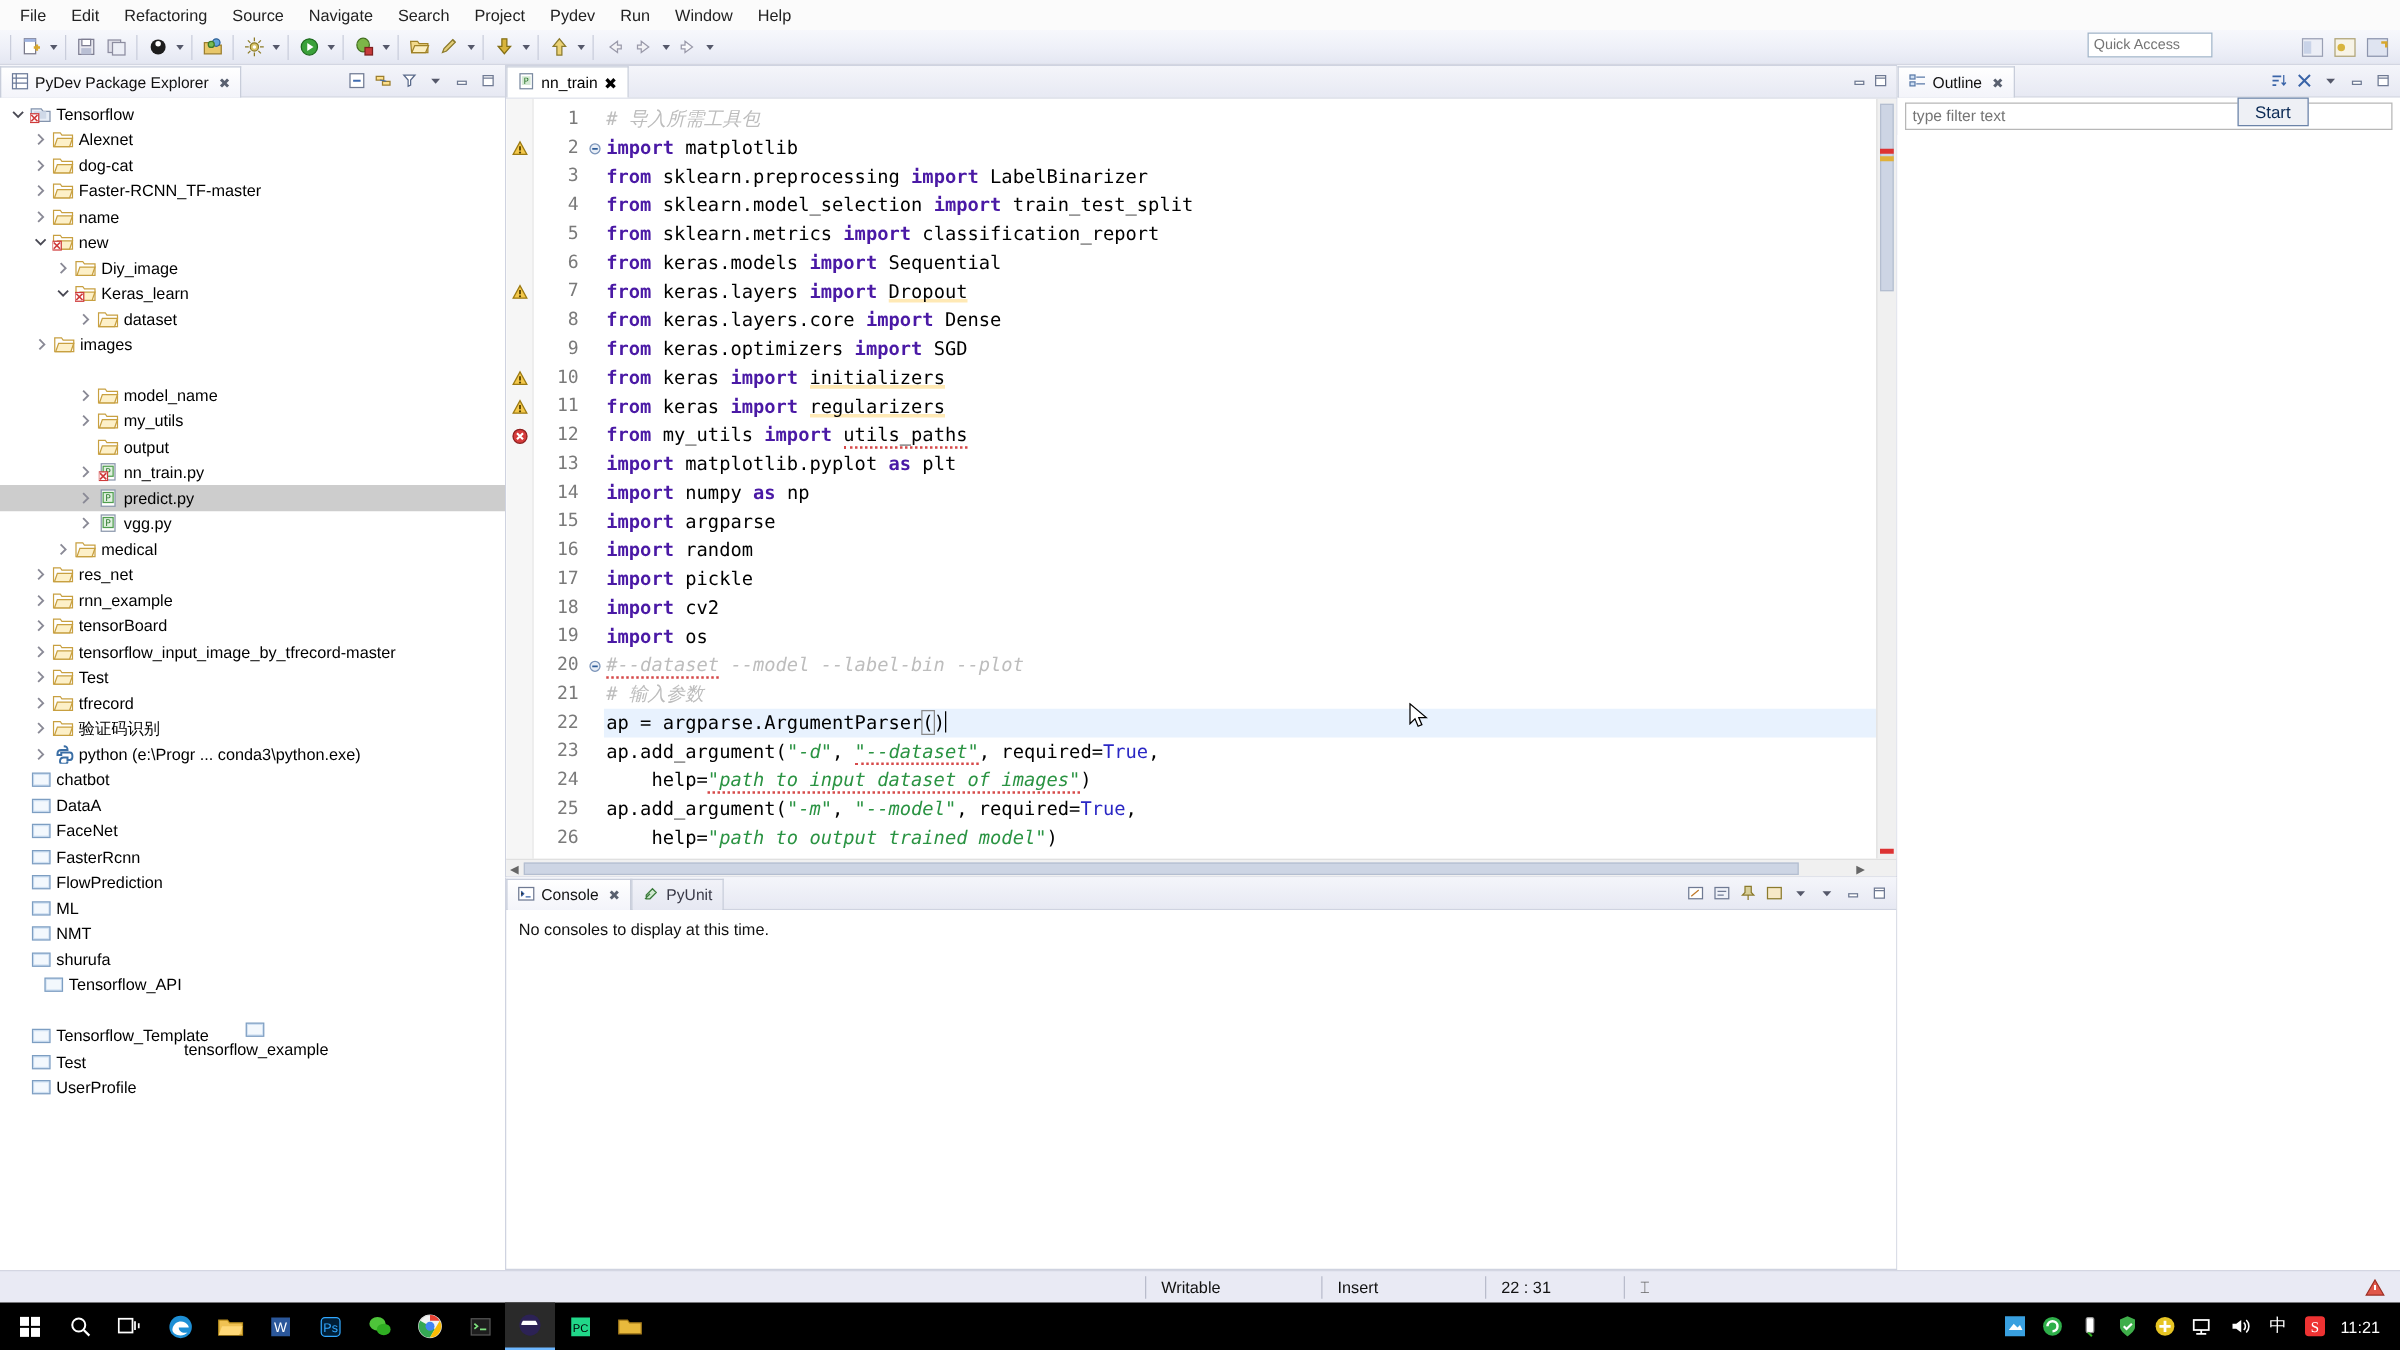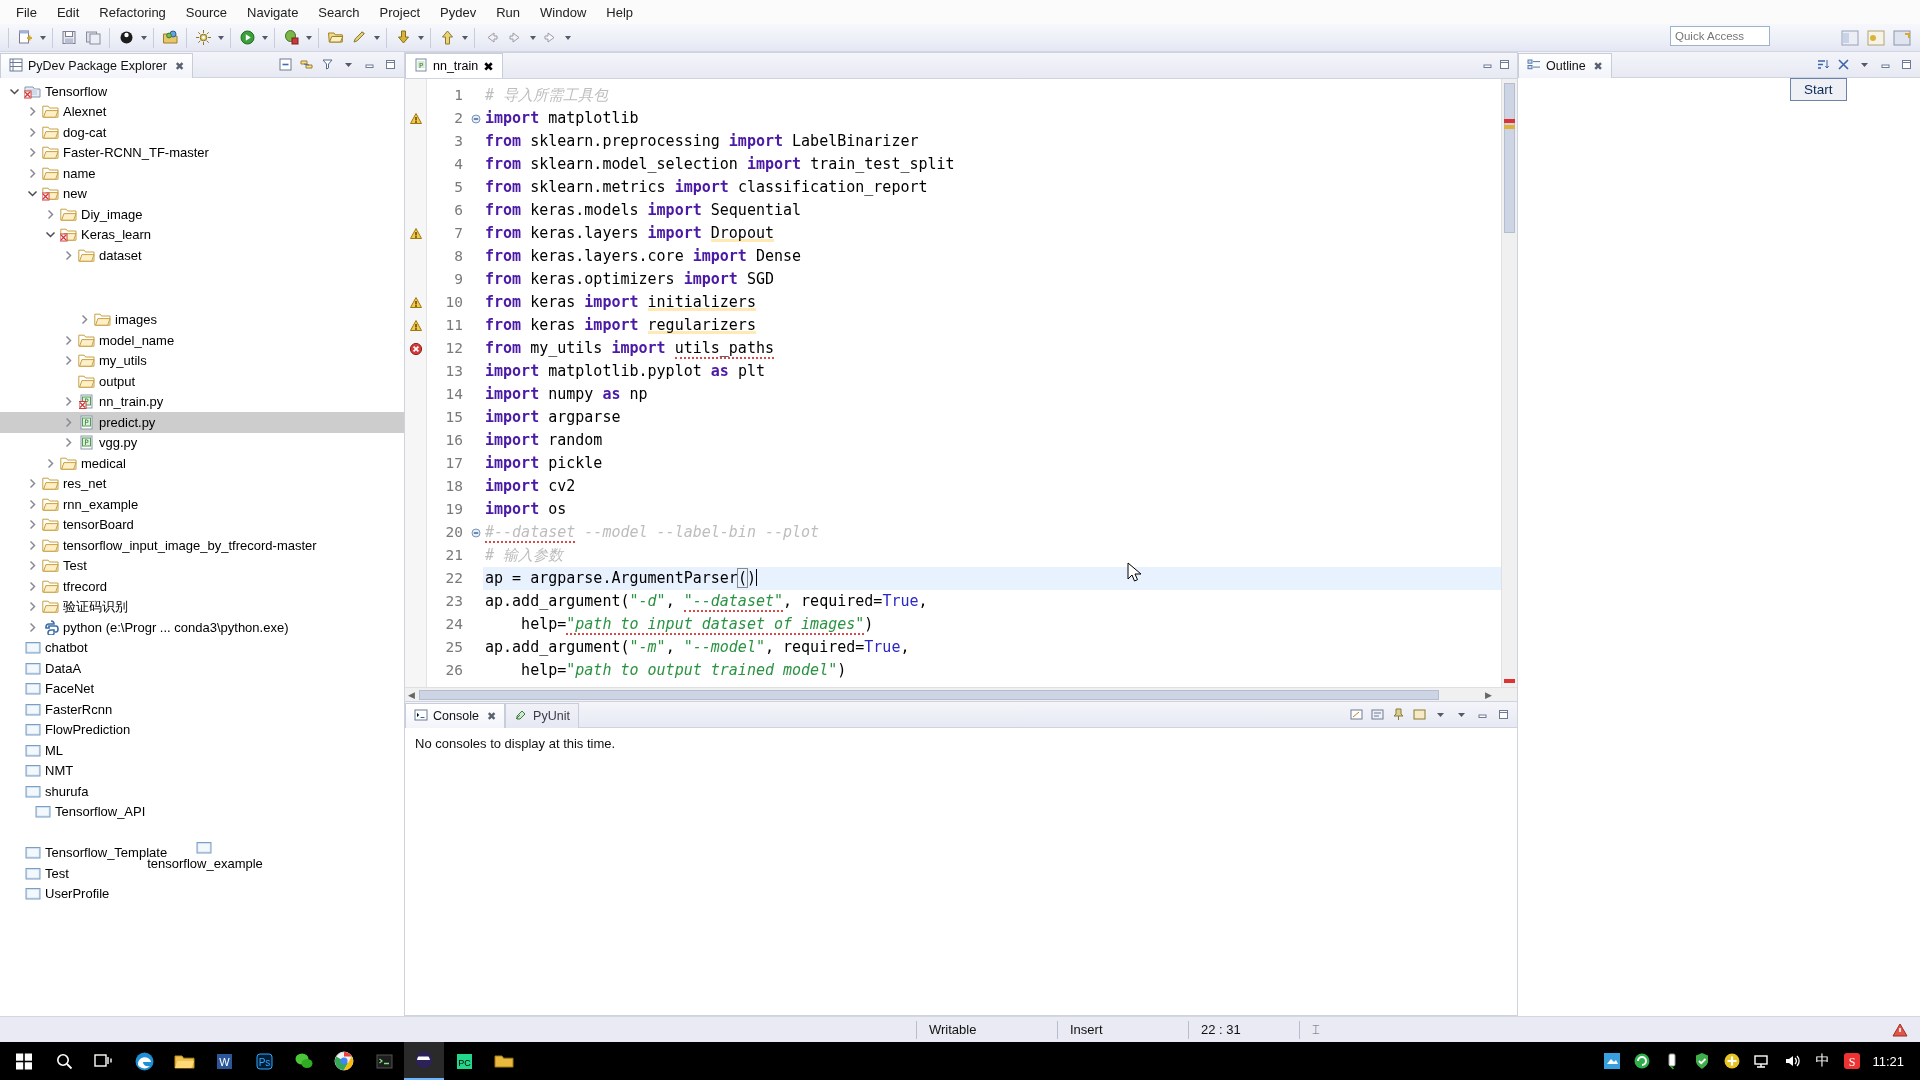--- a/index.html
+++ b/index.html
@@ -480,35 +480,35 @@
               </svg>
             </span>
             <span class="tico">
               <svg width="17" height="15" viewBox="0 0 17 15">
                 <path d="M.8 2.2h5.4L7.5 4H16v9.2H.8z" fill="#fff" stroke="#c8a040"></path>
                 <path d="M1.6 13.2l2.3-6.6H16l-2.3 6.6z" fill="#fdf0c8" stroke="#c8a040"></path>
               </svg>
             </span>
             <span class="tlabel">dataset</span>
           </div>
-          <div class="trow" style="padding-left: 76px; margin-top: 44px;">
+          <div class="trow" style="padding-left: 25px;">
             <span class="twist">
               <svg width="11" height="11" viewBox="0 0 11 11">
                 <path d="M3.5 1.5L7.5 5.5 3.5 9.5" fill="none" stroke="#8a8a96" stroke-width="1.5"></path>
               </svg>
             </span>
             <span class="tico">
               <svg width="17" height="15" viewBox="0 0 17 15">
                 <path d="M.8 2.2h5.4L7.5 4H16v9.2H.8z" fill="#fff" stroke="#c8a040"></path>
                 <path d="M1.6 13.2l2.3-6.6H16l-2.3 6.6z" fill="#fdf0c8" stroke="#c8a040"></path>
               </svg>
             </span>
             <span class="tlabel">images</span>
           </div>
-          <div class="trow" style="padding-left: 60px;">
+          <div class="trow" style="padding-left: 60px; margin-top: 20px;">
             <span class="twist">
               <svg width="11" height="11" viewBox="0 0 11 11">
                 <path d="M3.5 1.5L7.5 5.5 3.5 9.5" fill="none" stroke="#8a8a96" stroke-width="1.5"></path>
               </svg>
             </span>
             <span class="tico">
               <svg width="17" height="15" viewBox="0 0 17 15">
                 <path d="M.8 2.2h5.4L7.5 4H16v9.2H.8z" fill="#fff" stroke="#c8a040"></path>
                 <path d="M1.6 13.2l2.3-6.6H16l-2.3 6.6z" fill="#fdf0c8" stroke="#c8a040"></path>
               </svg>
@@ -1124,20 +1124,21 @@
               </svg>
           </span>
           <span class="ti">
             <svg width="13" height="13" viewBox="0 0 13 13">
                 <rect x="2.5" y="2.5" width="8" height="8" fill="#fff" stroke="#6f7a93"></rect>
                 <path d="M2.5 4.5h8" stroke="#6f7a93"></path>
               </svg>
           </span>
         </div>
       </div>
+      <input class="filter-box" placeholder="type filter text" style="">
       <div class="outline-body"></div>
     </div>
   </div>
 
   <div class="start-btn" style="left:1790px; top:78px;">Start</div>
 
   <div class="statusbar">
     <div class="sb-spacer"></div>
     <div class="sb-sep"></div>
     <div class="sb-cell" style="width:140px;">Writable</div>

